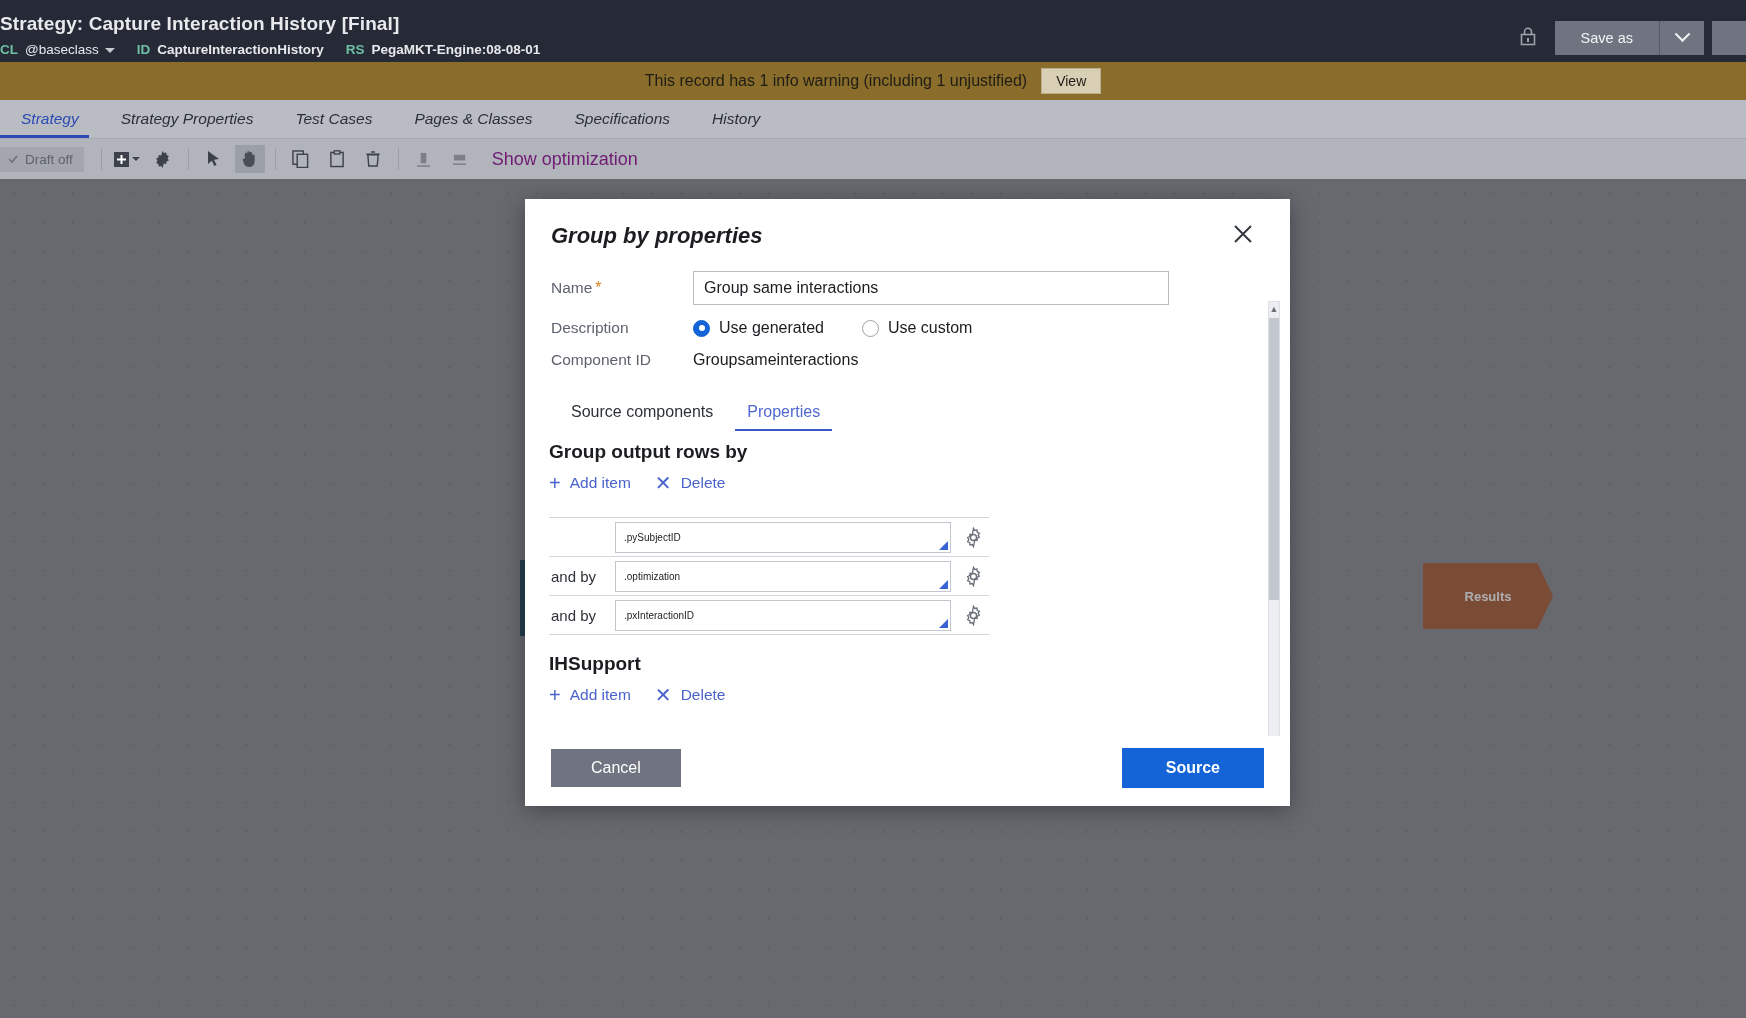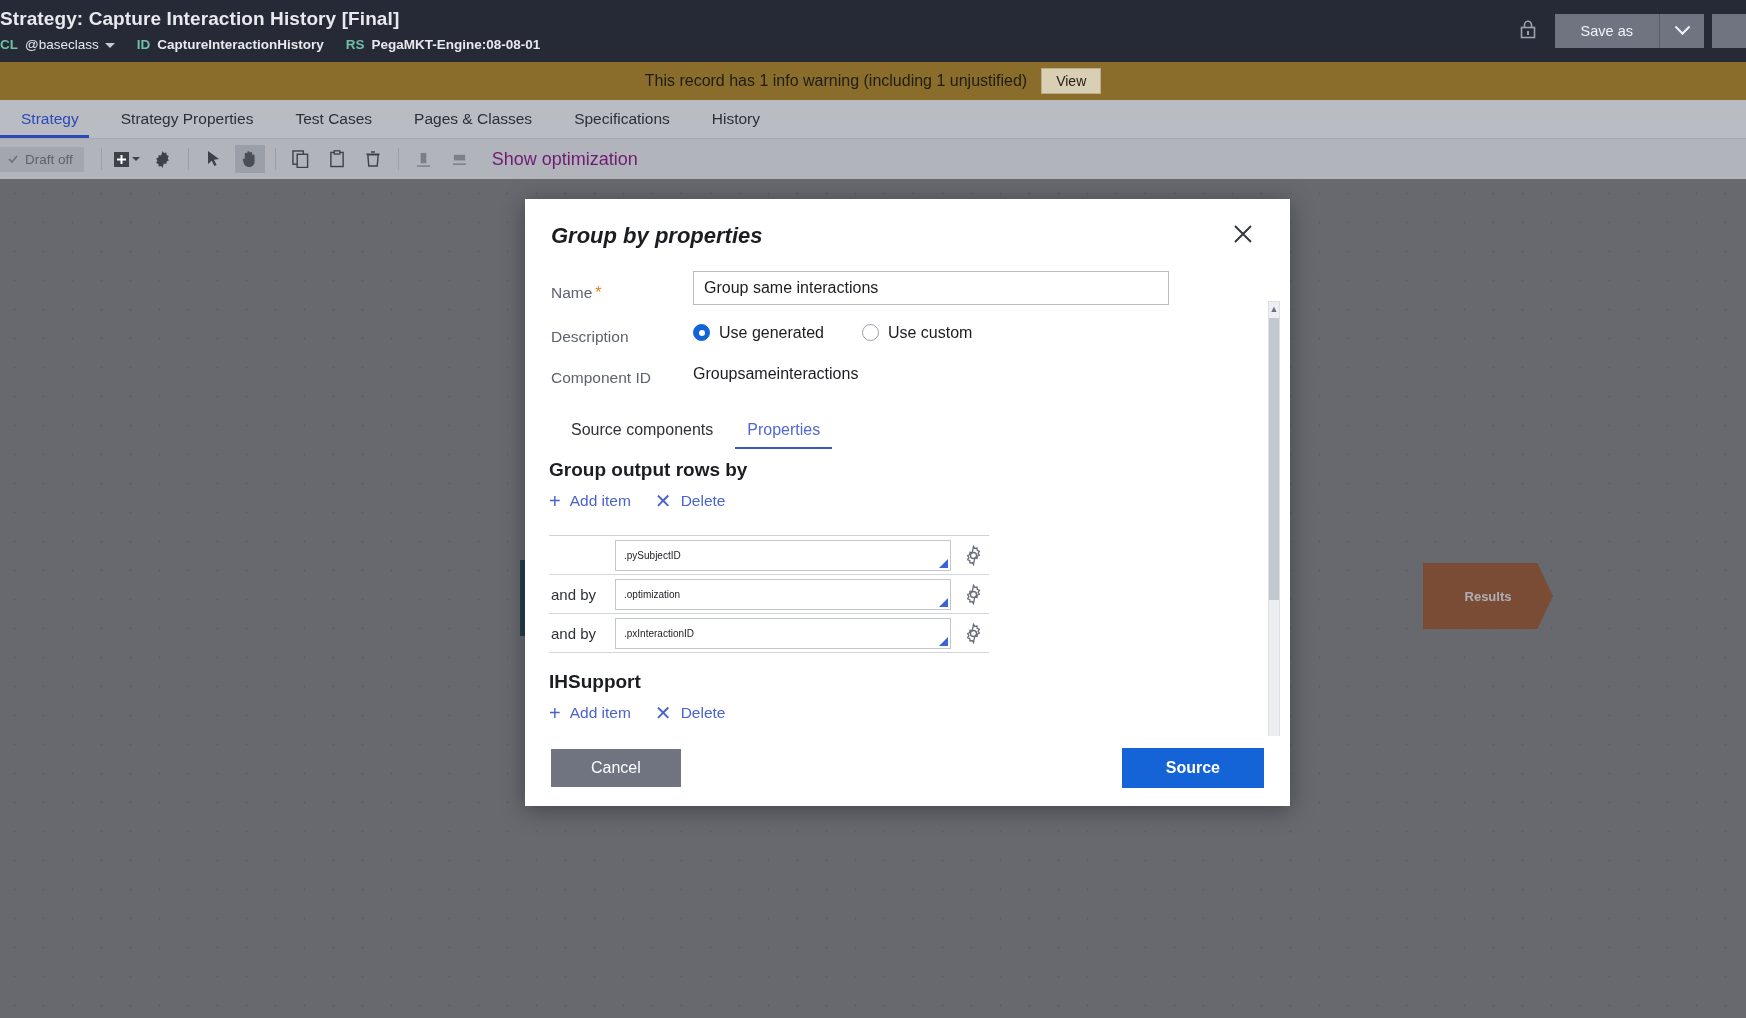--- a/index.html
+++ b/index.html
@@ -10,21 +10,21 @@
     background: #ffffff;
   }
 
   
   #app { position: relative; width: 1746px; height: 1018px; }
 
   
   .header {
     position: absolute; top: 0; left: 0; width: 1746px; height: 62px;
     background: #252a36;
-    display: flex; align-items: flex-start; justify-content: space-between;
+    display: flex; align-items: center; justify-content: space-between;
   }
   .header-left { padding: 8px 0 0 0; }
   .hdr-title {
     color: #e8e9ed; font-size: 19px; font-weight: bold;
     letter-spacing: .1px; padding-left: 0; white-space: nowrap;
   }
   .hdr-meta { display: flex; align-items: center; gap: 0; margin-top: 7px; font-size: 13.5px; }
   .meta-key { color: #6fbfa5; font-weight: bold; margin-right: 7px; }
   .meta-val { color: #e8e9ed; font-weight: bold; margin-right: 22px; white-space: nowrap; }
   .meta-val.plain { font-weight: normal; }
@@ -67,21 +67,21 @@
   }
 
   
   .tabbar {
     position: absolute; top: 100px; left: 0; width: 1746px; height: 39px;
     background: #b9bcc2; display: flex; align-items: stretch;
     border-bottom: 1px solid #a6aab1;
   }
   .tab {
     display: flex; align-items: center; padding: 17px 21px;
-    font-size: 15.5px; color: #2b2f38; cursor: pointer; position: relative;
+    font-size: 15.5px; color: #2b2f38; cursor: pointer; position: relative; font-style: italic;
   }
   .tab.active { color: #2b4ab5; }
   .tab.active::after {
     content: ""; position: absolute; left: 0px; right: 11px; bottom: 0;
     height: 3px; background: #2b4ab5;
   }
 
   
   .toolbar {
     position: absolute; top: 139px; left: 0; width: 1746px; height: 40px;
@@ -156,21 +156,21 @@
   }
   .modal-title { font-size: 22px; font-weight: bold; color: #1b1d21; }
   .close-x {
     width: 30px; height: 30px; display: flex; align-items: center;
     justify-content: center; cursor: pointer; color: #33373f;
   }
 
   .modal-body { position: relative; flex: 1; padding: 0; overflow: hidden; }
   .form-rows { padding: 22px 26px 0 26px; }
   .frow { display: flex; align-items: center; margin-bottom: 14px; }
-  .flabel { width: 142px; font-size: 15.5px; color: #5d626c; margin-top: 9px; }
+  .flabel { width: 142px; font-size: 15.5px; color: #5d626c; }
   .flabel .req { color: #d98518; font-size: 16px; margin-left: 3px; }
   .finput {
     width: 476px; height: 34px; border: 1px solid #b8bcc3;
     padding: 0 10px; font-family: inherit; font-size: 16px; color: #1b1d21;
     background: #fff; outline: none;
   }
   .fvalue { font-size: 16px; color: #1b1d21; }
   .radio-row { display: flex; align-items: center; gap: 38px; }
   .radio-wrap { display: flex; align-items: center; gap: 9px; cursor: pointer; }
   .radio {

